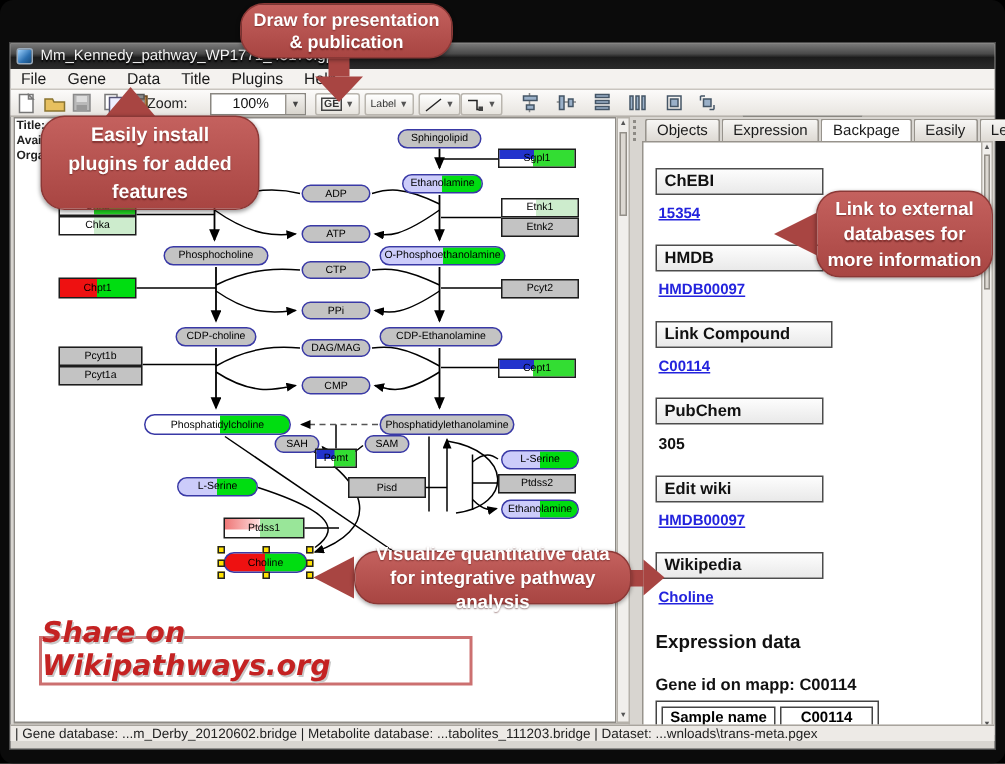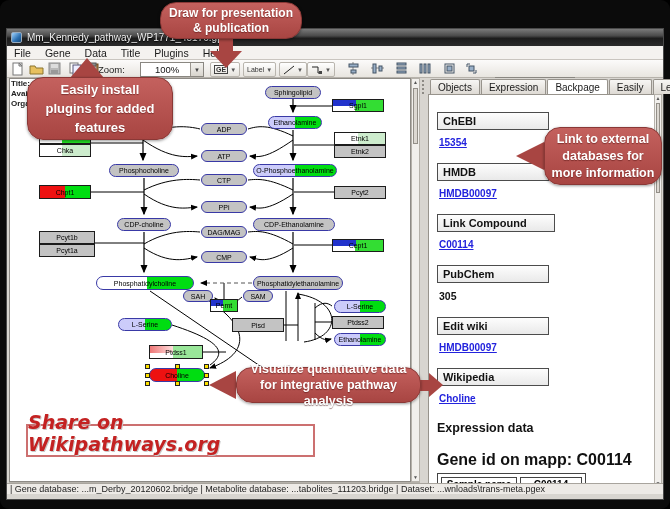--- a/index.html
+++ b/index.html
@@ -60,21 +60,21 @@
   .tab{height:15px;margin-right:1px;padding:0 7px;font-size:10px;color:#1a1a1a;display:flex;align-items:center;
        background:linear-gradient(#f7f6f4,#dedad4);border:1px solid #97938c;border-bottom:none;border-radius:2px 2px 0 0;}
   .tab.active{background:#fff;height:16px;font-size:10px;position:relative;top:0;}
   #sidecontent{position:absolute;left:2px;top:16px;width:233px;height:394px;background:#fff;border:1px solid #97938c;overflow:hidden;padding:9px 0 0 8px;}
   .secbox{width:112px;height:18px;border:1px solid #4c4c4c;background:linear-gradient(#fdfdfd,#e9e9e9);
           font-size:11px;font-weight:bold;color:#111;line-height:16px;padding-left:5px;margin-top:8px;}
   .secbox.wide{width:118px;}
   .seclink{display:inline-block;font-size:10px;font-weight:bold;color:#2323dd;text-decoration:underline;margin:7px 0 7px 2px;}
   .secplain{display:inline-block;font-size:10.5px;font-weight:bold;color:#111;margin:7px 0 7px 2px;}
   .expr-title{font-size:12.5px;font-weight:bold;color:#111;margin-top:10px;}
-  .geneid{font-size:16px;font-weight:bold;color:#111;margin-top:16px;}
+  .geneid{font-size:11px;font-weight:bold;color:#111;margin-top:16px;}
   table.expr{border:1px solid #444;border-collapse:separate;border-spacing:3px;margin-top:4px;background:#fff;}
   table.expr td{border:1px solid #444;font-size:10px;font-weight:bold;text-align:center;padding:1px 4px;height:13px;}
   table.expr td.c1{width:76px;margin-top:13px;}
   table.expr td.c2{width:62px;}
   #sidescroll{position:absolute;right:1px;top:16px;width:8px;height:394px;background:#f1efec;border:1px solid #b5b1aa;}
 
   
   #statusbar{position:absolute;left:0;top:454px;width:100%;height:11px;background:#edeae6;border-top:1px solid #a8a49d;
              font-size:9px;color:#222;line-height:10px;padding-left:3px;white-space:nowrap;overflow:hidden;}
 

